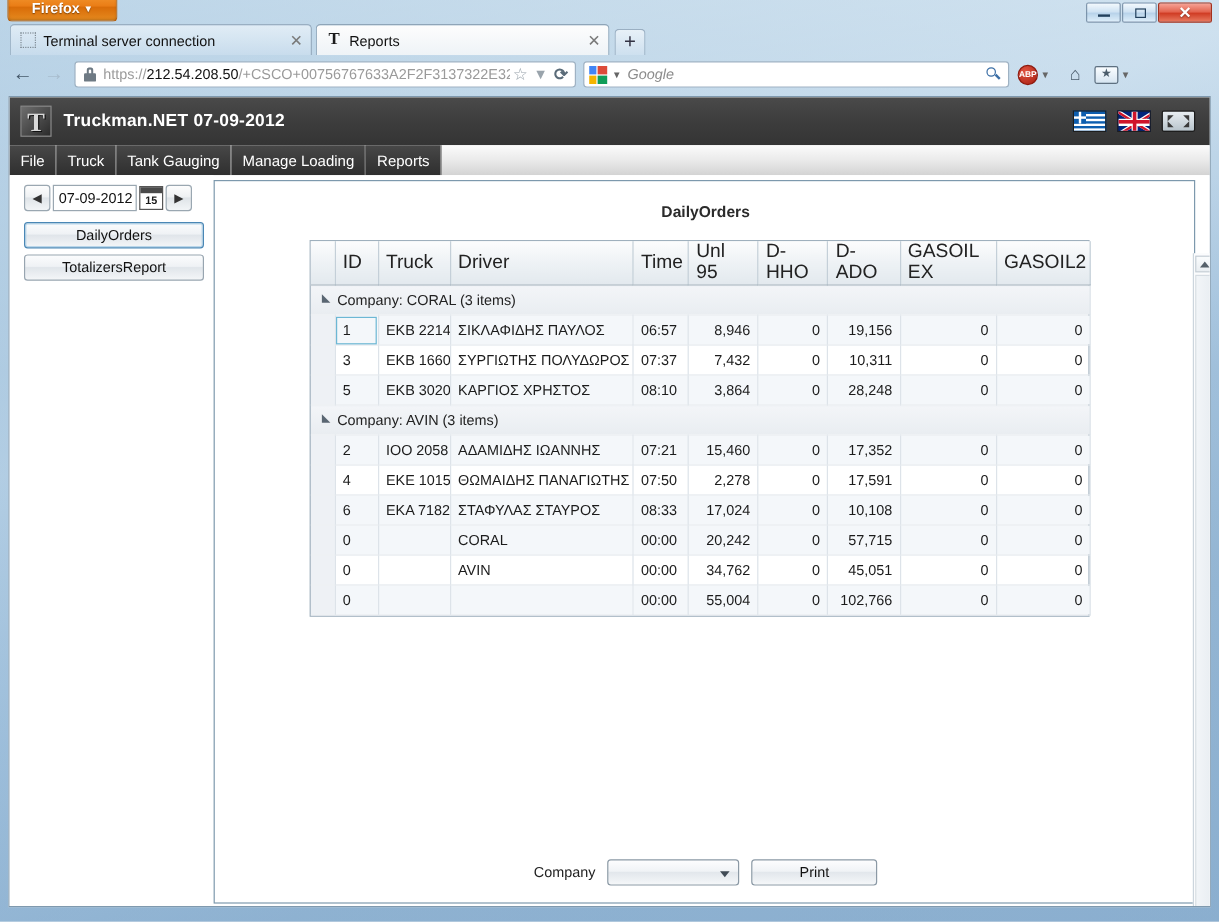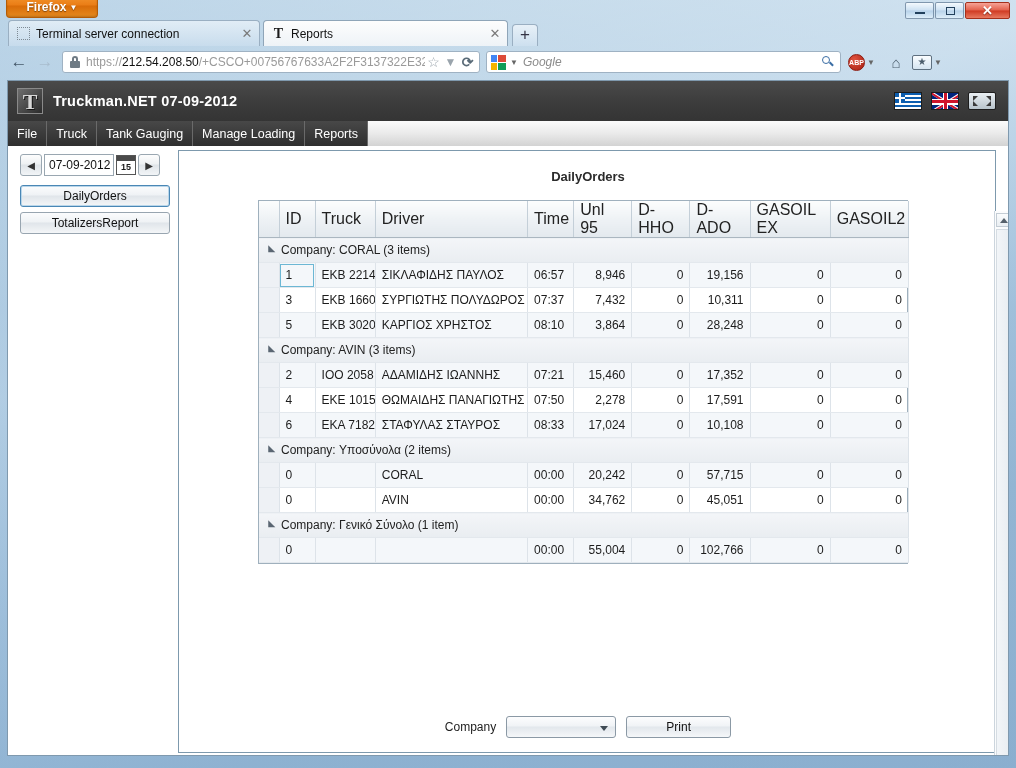--- a/index.html
+++ b/index.html
@@ -561,23 +561,20 @@
                   <td class="">6</td>
                   <td class="">EKA 7182</td>
                   <td class="">ΣΤΑΦΥΛΑΣ ΣΤΑΥΡΟΣ</td>
                   <td class="">08:33</td>
                   <td class="num">17,024</td>
                   <td class="num">0</td>
                   <td class="num">10,108</td>
                   <td class="num">0</td>
                   <td class="num">0</td>
                 </tr>
-                <tr class="grp">
-                  <td colspan="10"><span class="tri"></span>Company:  Υποσύνολα (2 items)</td>
-                </tr>
                 <tr class="r-alt">
                   <td class="ind"></td>
                   <td class="">0</td>
                   <td class=""></td>
                   <td class="">CORAL</td>
                   <td class="">00:00</td>
                   <td class="num">20,242</td>
                   <td class="num">0</td>
                   <td class="num">57,715</td>
                   <td class="num">0</td>
@@ -587,23 +584,20 @@
                   <td class="ind"></td>
                   <td class="">0</td>
                   <td class=""></td>
                   <td class="">AVIN</td>
                   <td class="">00:00</td>
                   <td class="num">34,762</td>
                   <td class="num">0</td>
                   <td class="num">45,051</td>
                   <td class="num">0</td>
                   <td class="num">0</td>
-                </tr>
-                <tr class="grp">
-                  <td colspan="10"><span class="tri"></span>Company:  Γενικό Σύνολο (1 item)</td>
                 </tr>
                 <tr class="r-alt">
                   <td class="ind"></td>
                   <td class="">0</td>
                   <td class=""></td>
                   <td class=""></td>
                   <td class="">00:00</td>
                   <td class="num">55,004</td>
                   <td class="num">0</td>
                   <td class="num">102,766</td>

